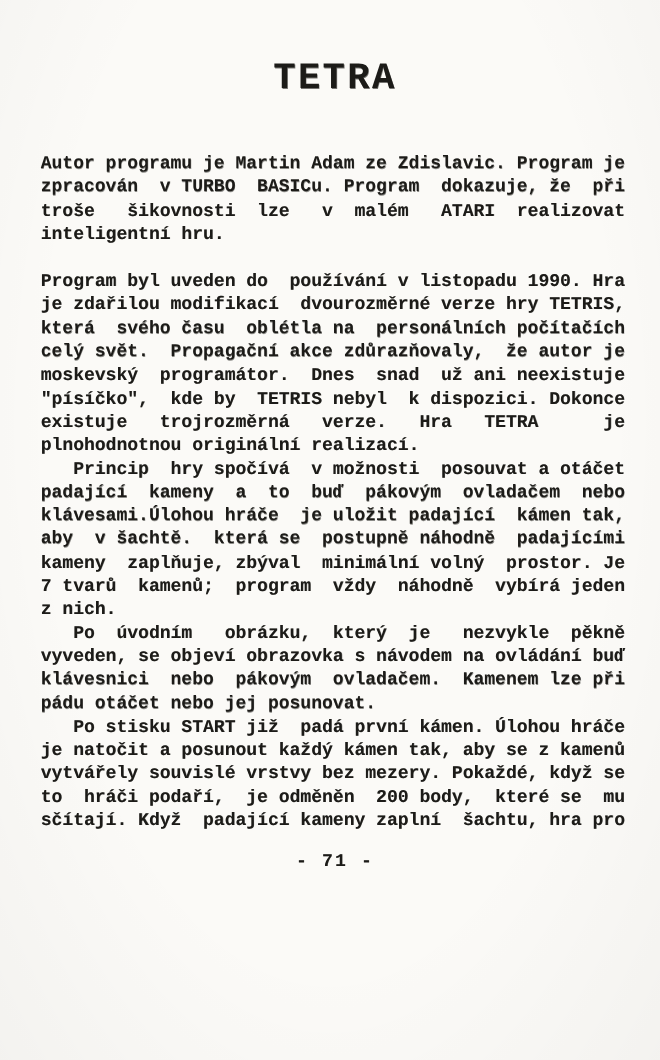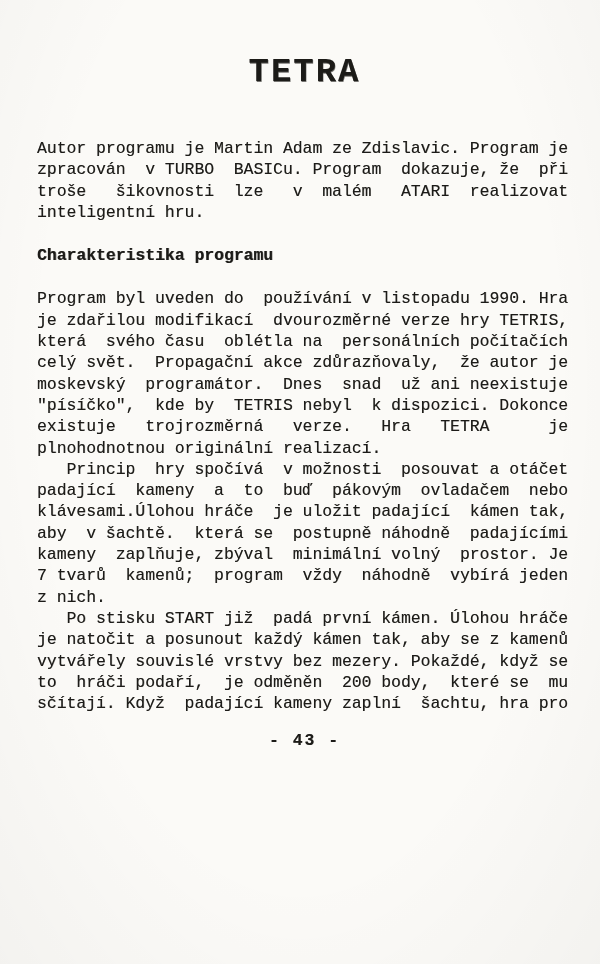--- a/index.html
+++ b/index.html
@@ -34,21 +34,21 @@
     font-family: "Liberation Mono", "DejaVu Sans Mono", monospace;
     font-size: 34px;
     line-height: 40px;
     font-weight: 700;
     letter-spacing: 2px;
     text-shadow: 0.5px 0.5px 0 rgba(28,27,24,0.6);
   }
   .para {
     margin: 0;
     white-space: pre;
-    font-weight: 400;
+    font-weight: 700;
   }
   .author-para {
     margin-top: 46px;
   }
   .section-heading {
     margin: 0;
     margin-top: 22px;
     font-size: 16.4px;
     line-height: 21.3px;
     font-weight: 700;
@@ -70,40 +70,43 @@
 
 <div class="page">
 
   <h1 class="doc-title">TETRA</h1>
 
   <div class="para author-para">Autor programu je Martin Adam ze Zdislavic. Program je
 zpracován  v TURBO  BASICu. Program  dokazuje, že  při
 troše   šikovnosti  lze   v  malém   ATARI  realizovat
 inteligentní hru.</div>
 
-  <h2 class="section-heading">Charakteristika programu</h2>
 
   <div class="body-block">
     <div class="para">Program byl uveden do  používání v listopadu 1990. Hra
 je zdařilou modifikací  dvourozměrné verze hry TETRIS,
 která  svého času  oblétla na  personálních počítačích
 celý svět.  Propagační akce zdůrazňovaly,  že autor je
 moskevský  programátor.  Dnes  snad  už ani neexistuje
 "písíčko",  kde by  TETRIS nebyl  k dispozici. Dokonce
 existuje   trojrozměrná   verze.   Hra   TETRA      je
 plnohodnotnou originální realizací.</div>
     <div class="para">   Princip  hry spočívá  v možnosti  posouvat a otáčet
 padající  kameny  a  to  buď  pákovým  ovladačem  nebo
 klávesami.Úlohou hráče  je uložit padající  kámen tak,
 aby  v šachtě.  která se  postupně náhodně  padajícími
 kameny  zaplňuje, zbýval  minimální volný  prostor. Je
 7 tvarů  kamenů;  program  vždy  náhodně  vybírá jeden
 z nich.</div>
+    <div class="para">   Po  úvodním   obrázku,  který  je   nezvykle  pěkně
+vyveden, se objeví obrazovka s návodem na ovládání buď
+klávesnici  nebo  pákovým  ovladačem.  Kamenem lze při
+pádu otáčet nebo jej posunovat.</div>
     <div class="para">   Po stisku START již  padá první kámen. Úlohou hráče
 je natočit a posunout každý kámen tak, aby se z kamenů
 vytvářely souvislé vrstvy bez mezery. Pokaždé, když se
 to  hráči podaří,  je odměněn  200 body,  které se  mu
 sčítají. Když  padající kameny zaplní  šachtu, hra pro</div>
   </div>
 
-  <div class="page-number">- 43 -</div>
+  <div class="page-number">- 71 -</div>
 
 </div>
 
 </body></html>

